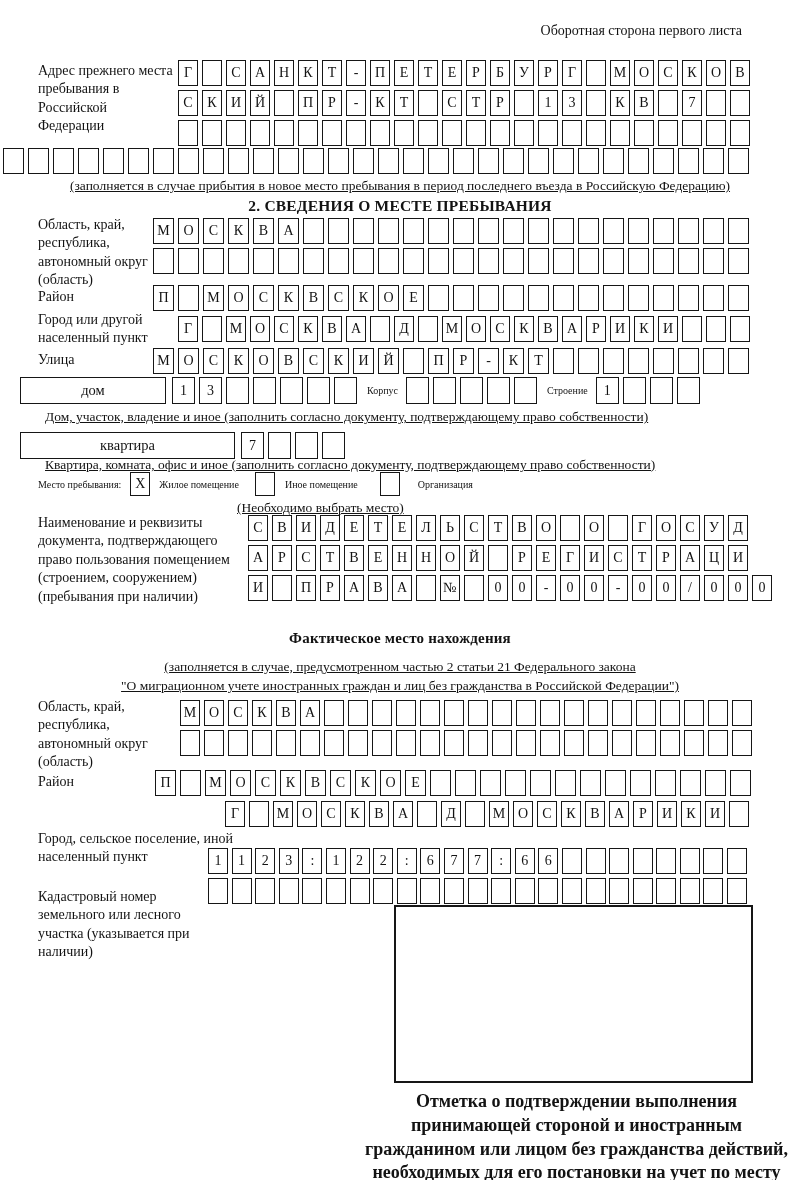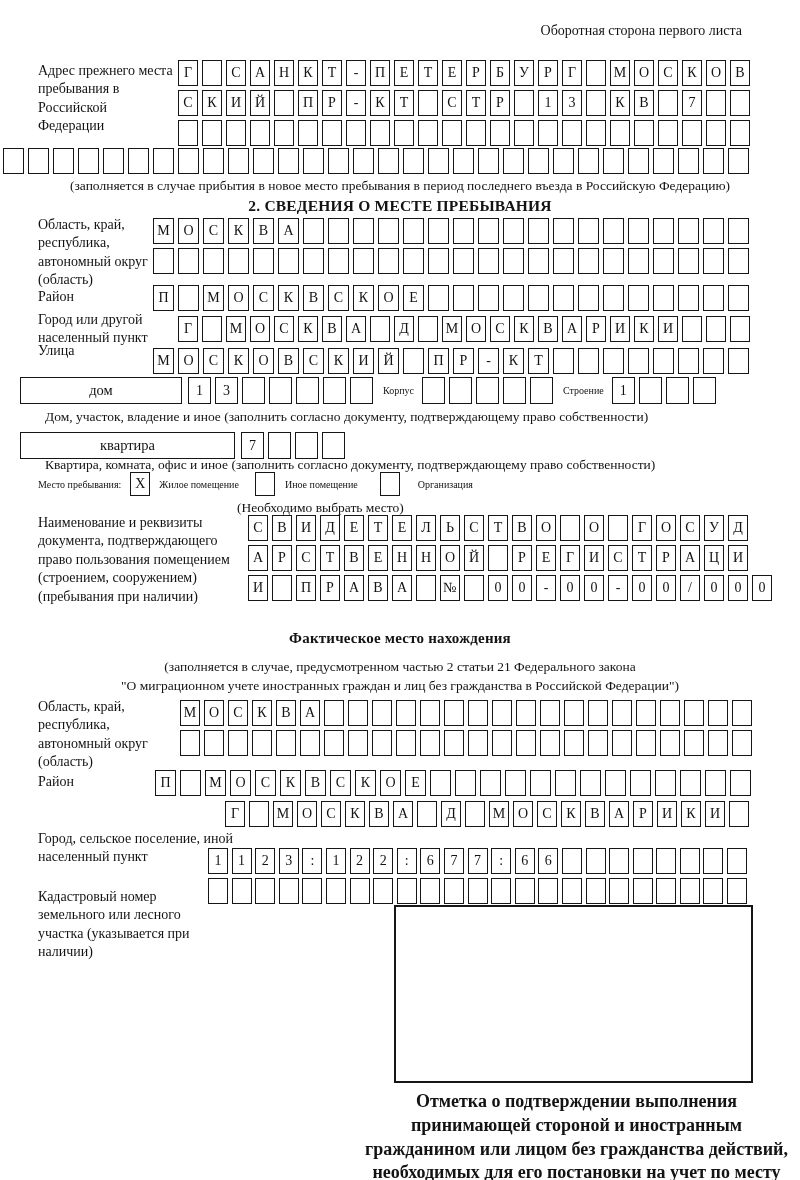--- a/index.html
+++ b/index.html
@@ -5,21 +5,21 @@
   * { margin:0; padding:0; box-sizing:border-box; }
   html,body { background:#ffffff; }
   body {
     width:800px; height:1180px;
     font-family:"Liberation Serif","DejaVu Serif",serif;
     color:#131313;
   }
   .page { position:relative; width:800px; height:1180px; background:#fff; overflow:hidden; }
   .abs { position:absolute; }
   .lbl { font-size:14px; line-height:1.32; }
-  .note { font-size:13.5px; line-height:1.3; }
+  .note { font-size:13.5px; line-height:1.3;text-decoration:underline; }
   .center { text-align:center; }
   .title { font-size:15.5px; font-weight:bold; text-align:center; letter-spacing:.2px; }
 
   .rows { display:flex; flex-direction:column; gap:4px; }
   .cells { display:flex; gap:4px; }
   .cells .cell {
     width:20px; height:26px; flex:0 0 auto;
     border:1.6px solid #161616;
     display:flex; align-items:center; justify-content:center;
     font-size:14px; line-height:1;
@@ -276,21 +276,21 @@
       <span class="cell">А</span>
       <span class="cell">Р</span>
       <span class="cell">И</span>
       <span class="cell">К</span>
       <span class="cell">И</span>
       <span class="cell"></span>
       <span class="cell"></span>
       <span class="cell"></span>
     </div>
 
-  <div class="abs lbl" style="left:38px; top:342px;text-align:center;">Улица</div>
+  <div class="abs lbl" style="left:38px; top:351px;text-align:center;">Улица</div>
   <div class="abs cells p25" style="left:153px; top:348px;">
       <span class="cell">М</span>
       <span class="cell">О</span>
       <span class="cell">С</span>
       <span class="cell">К</span>
       <span class="cell">О</span>
       <span class="cell">В</span>
       <span class="cell">С</span>
       <span class="cell">К</span>
       <span class="cell">И</span>
@@ -305,21 +305,21 @@
       <span class="cell"></span>
       <span class="cell"></span>
       <span class="cell"></span>
       <span class="cell"></span>
       <span class="cell"></span>
       <span class="cell"></span>
       <span class="cell"></span>
     </div>
 
   <div class="abs hrow" style="left:20px; top:377px;">
-    <div class="wbox" style="width:162px;">дом</div>
+    <div class="wbox" style="width:146px;">дом</div>
     <div class="cells big" style="margin-left:6px;">
         <span class="cell">1</span>
         <span class="cell">3</span>
         <span class="cell"></span>
         <span class="cell"></span>
         <span class="cell"></span>
         <span class="cell"></span>
         <span class="cell"></span>
       </div>
     <div class="inline-lbl" style="margin-left:10px;">Корпус</div>

